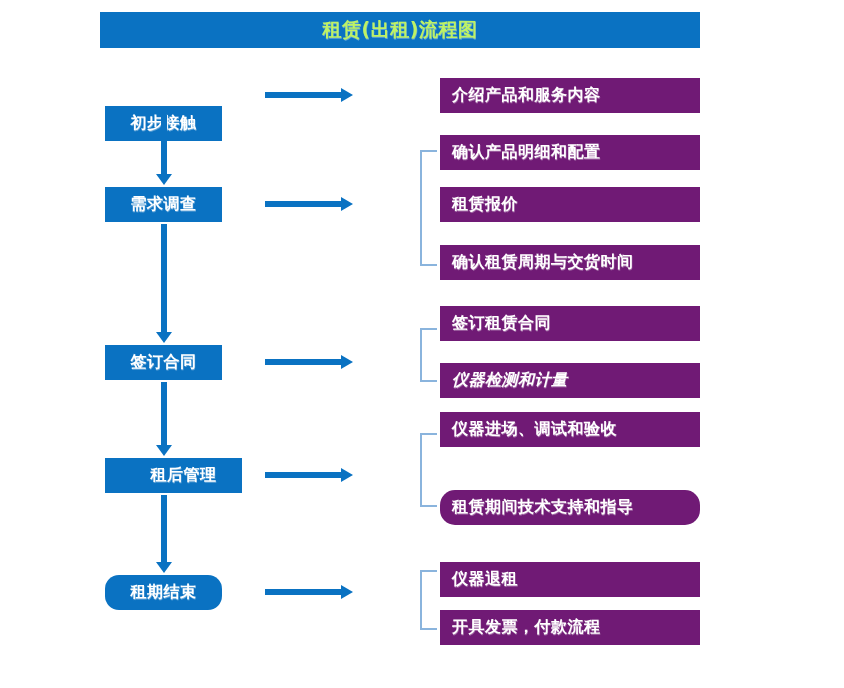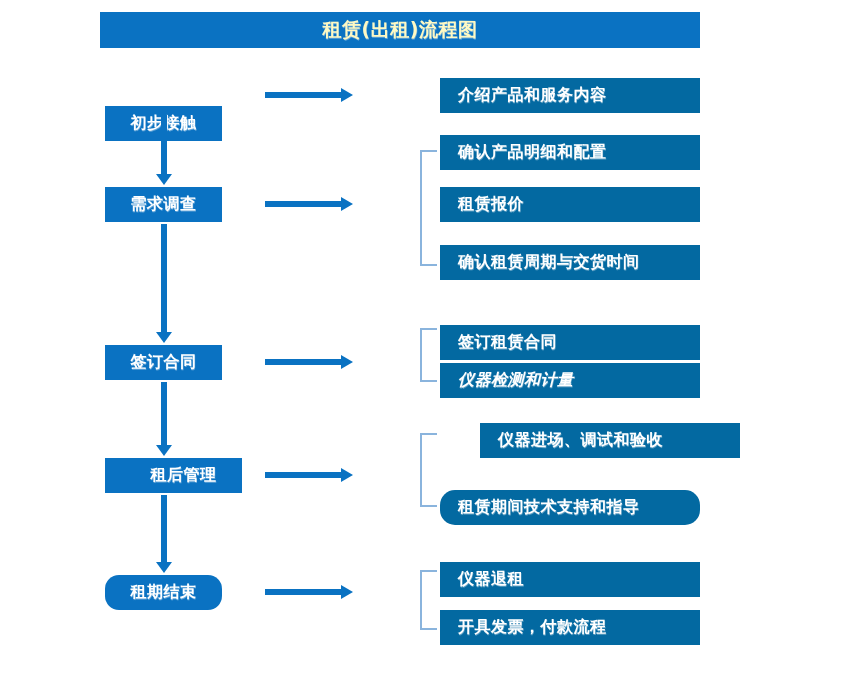--- a/index.html
+++ b/index.html
@@ -23,21 +23,21 @@
   }
 
   
   .title-bar {
     position: absolute;
     left: 100px;
     top: 12px;
     width: 600px;
     height: 36px;
     background: #0a72c2;
-    color: #fef9c3;
+    color: #bef264;
     font-size: 19px;
     font-weight: bold;
     display: flex;
     align-items: center;
     justify-content: center;
     letter-spacing: 0.5px;
     text-shadow: 0.5px 0.5px 0 rgba(255,255,255,0.35);
   }
 
   
@@ -56,28 +56,28 @@
     letter-spacing: 0.5px;
     text-shadow: 0.5px 0.5px 0 rgba(255,255,255,0.35);
   }
 
   
   .detail-box {
     position: absolute;
     left: 440px;
     width: 260px;
     height: 35px;
-    background: #0369a1;
+    background: #701a75;
     color: #ffffff;
     font-size: 16px;
     font-weight: bold;
     display: flex;
     align-items: center;
     justify-content: flex-start;
-    padding-left: 18px;
+    padding-left: 12px;
     box-sizing: border-box;
     letter-spacing: 0.5px;
     text-shadow: 0.5px 0.5px 0 rgba(255,255,255,0.35);
   }
 
   
   .v-arrow {
     position: absolute;
     left: 156px;
     width: 16px;
@@ -191,22 +191,22 @@
   <div class="bracket" style="top:328px; height:54px;"></div>
   <div class="bracket" style="top:433px; height:74px;"></div>
   <div class="bracket" style="top:570px; height:60px;"></div>
 
   <div class="detail-box" style="top:78px;">介绍产品和服务内容</div>
 
   <div class="detail-box" style="top:135px;">确认产品明细和配置</div>
   <div class="detail-box" style="top:187px;">租赁报价</div>
   <div class="detail-box" style="top:245px;">确认租赁周期与交货时间</div>
 
-  <div class="detail-box" style="top:325px;">签订租赁合同</div>
+  <div class="detail-box" style="top:306px;">签订租赁合同</div>
   <div class="detail-box" style="top:363px;font-style:italic;">仪器检测和计量</div>
 
-  <div class="detail-box" style="top:423px;margin-left:40px;">仪器进场、调试和验收</div>
+  <div class="detail-box" style="top:412px;">仪器进场、调试和验收</div>
   <div class="detail-box" style="top:490px;border-radius:15px;">租赁期间技术支持和指导</div>
 
   <div class="detail-box" style="top:562px;">仪器退租</div>
   <div class="detail-box" style="top:610px;">开具发票，付款流程</div>
 
 </div>
 
 </body></html>

